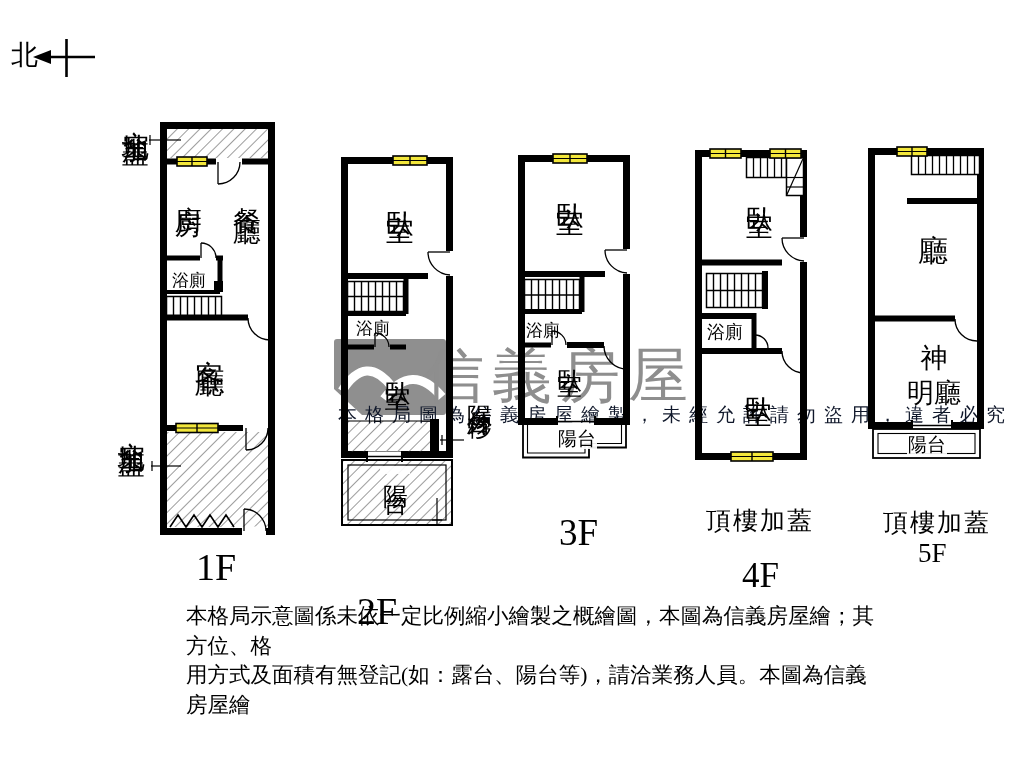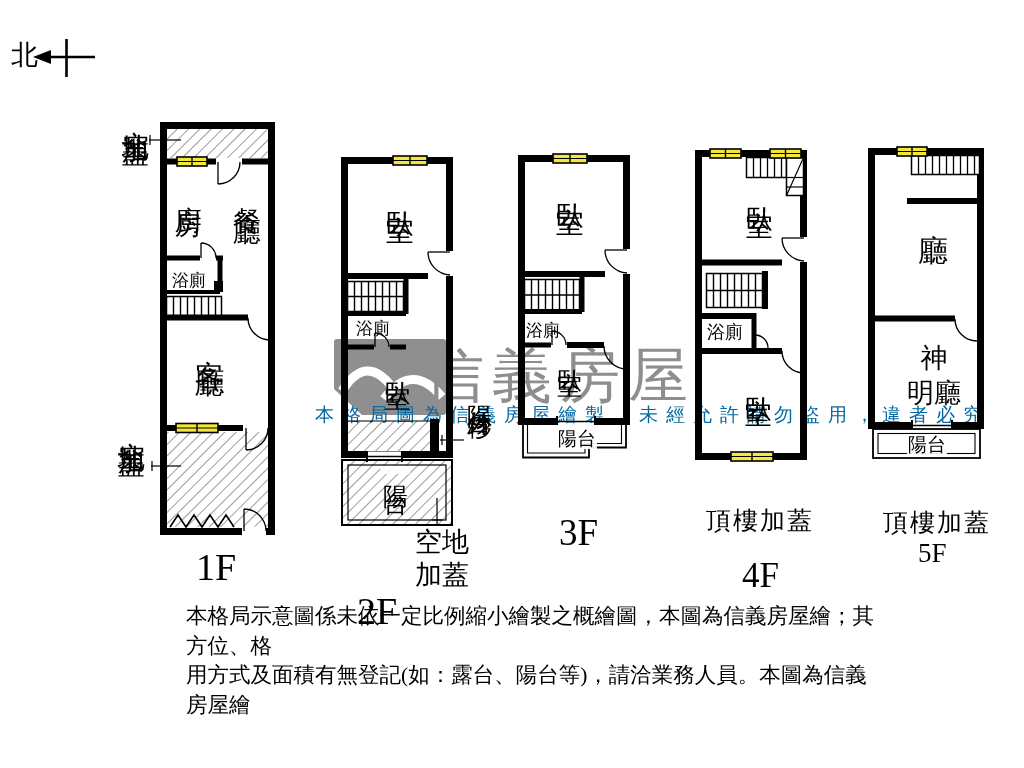--- a/index.html
+++ b/index.html
@@ -8,22 +8,22 @@
   #plan-svg{position:absolute;left:0;top:0;z-index:1;}
   .lab{position:absolute;color:#000;z-index:2;font-family:"Liberation Serif",serif;line-height:1.12;}
   .vlab{writing-mode:vertical-rl;text-orientation:upright;}
   .preline{white-space:pre-line;}
   .labbg{background:rgba(255,255,255,0.92);padding:0 1px;}
   .floorname{font-weight:normal;}
   #watermark{position:absolute;left:0;top:0;width:1024px;height:768px;z-index:3;
              mix-blend-mode:multiply;pointer-events:none;}
   .wm-brand{position:absolute;left:424px;top:336px;font-size:60px;letter-spacing:8px;
             font-weight:normal;color:#8e8e8e;white-space:nowrap;}
-  .wm-notice{position:absolute;left:315px;top:402px;font-size:19px;letter-spacing:8px;
-             color:#0369a1;white-space:nowrap;}
+  .wm-notice{position:absolute;left:338px;top:402px;font-size:19px;letter-spacing:8px;
+             color:#0f172a;white-space:nowrap;}
   #disclaimer{position:absolute;left:186px;top:602px;width:690px;font-size:21.5px;
               line-height:29.6px;color:#000;z-index:2;}
   .north{position:absolute;left:11px;top:40px;font-size:27px;z-index:2;}
 </style>
 </head>
 <body>
 
 <div id="canvas">
 
   <svg id="plan-svg" width="1024" height="768" viewBox="0 0 1024 768">
@@ -258,22 +258,20 @@
   <div class="lab" style="left:172px;top:271px;font-size:17px;">浴廁</div>
   <div class="lab vlab" style="left:193px;top:336px;font-size:30px;letter-spacing:6px;">客廳</div>
   <div class="lab vlab" style="left:116px;top:420px;font-size:27px;letter-spacing:3px;">空地加蓋</div>
   <div class="lab floorname" style="left:196px;top:546px;font-size:38px;">1F</div>
 
   <div class="lab vlab" style="left:384px;top:189px;font-size:28px;letter-spacing:4px;">臥室</div>
   <div class="lab" style="left:356px;top:319px;font-size:17px;">浴廁</div>
   <div class="lab vlab" style="left:383px;top:361px;font-size:26px;letter-spacing:2px;">臥室</div>
   <div class="lab vlab labbg" style="left:380px;top:466px;font-size:25px;letter-spacing:4px;">陽台</div>
   <div class="lab vlab" style="left:465px;top:386px;font-size:25px;letter-spacing:3px;">陽台外移</div>
-  <div class="lab preline" style="left:415px;top:526px;font-size:27px;line-height:33px;">空地
-加蓋</div>
   <div class="lab floorname" style="left:357px;top:542px;font-size:38px;margin-top:48px;">2F</div>
 
   <div class="lab vlab" style="left:554px;top:181px;font-size:28px;letter-spacing:4px;">臥室</div>
   <div class="lab" style="left:526px;top:321px;font-size:17px;">浴廁</div>
   <div class="lab vlab" style="left:555px;top:350px;font-size:25px;letter-spacing:2px;">臥室</div>
   <div class="lab labbg" style="left:557px;top:428px;font-size:19px;">陽台</div>
   <div class="lab floorname" style="left:559px;top:512px;font-size:37px;">3F</div>
 
   <div class="lab vlab" style="left:744px;top:186px;font-size:27px;letter-spacing:4px;">臥室</div>
   <div class="lab" style="left:707px;top:322px;font-size:18px;">浴廁</div>

